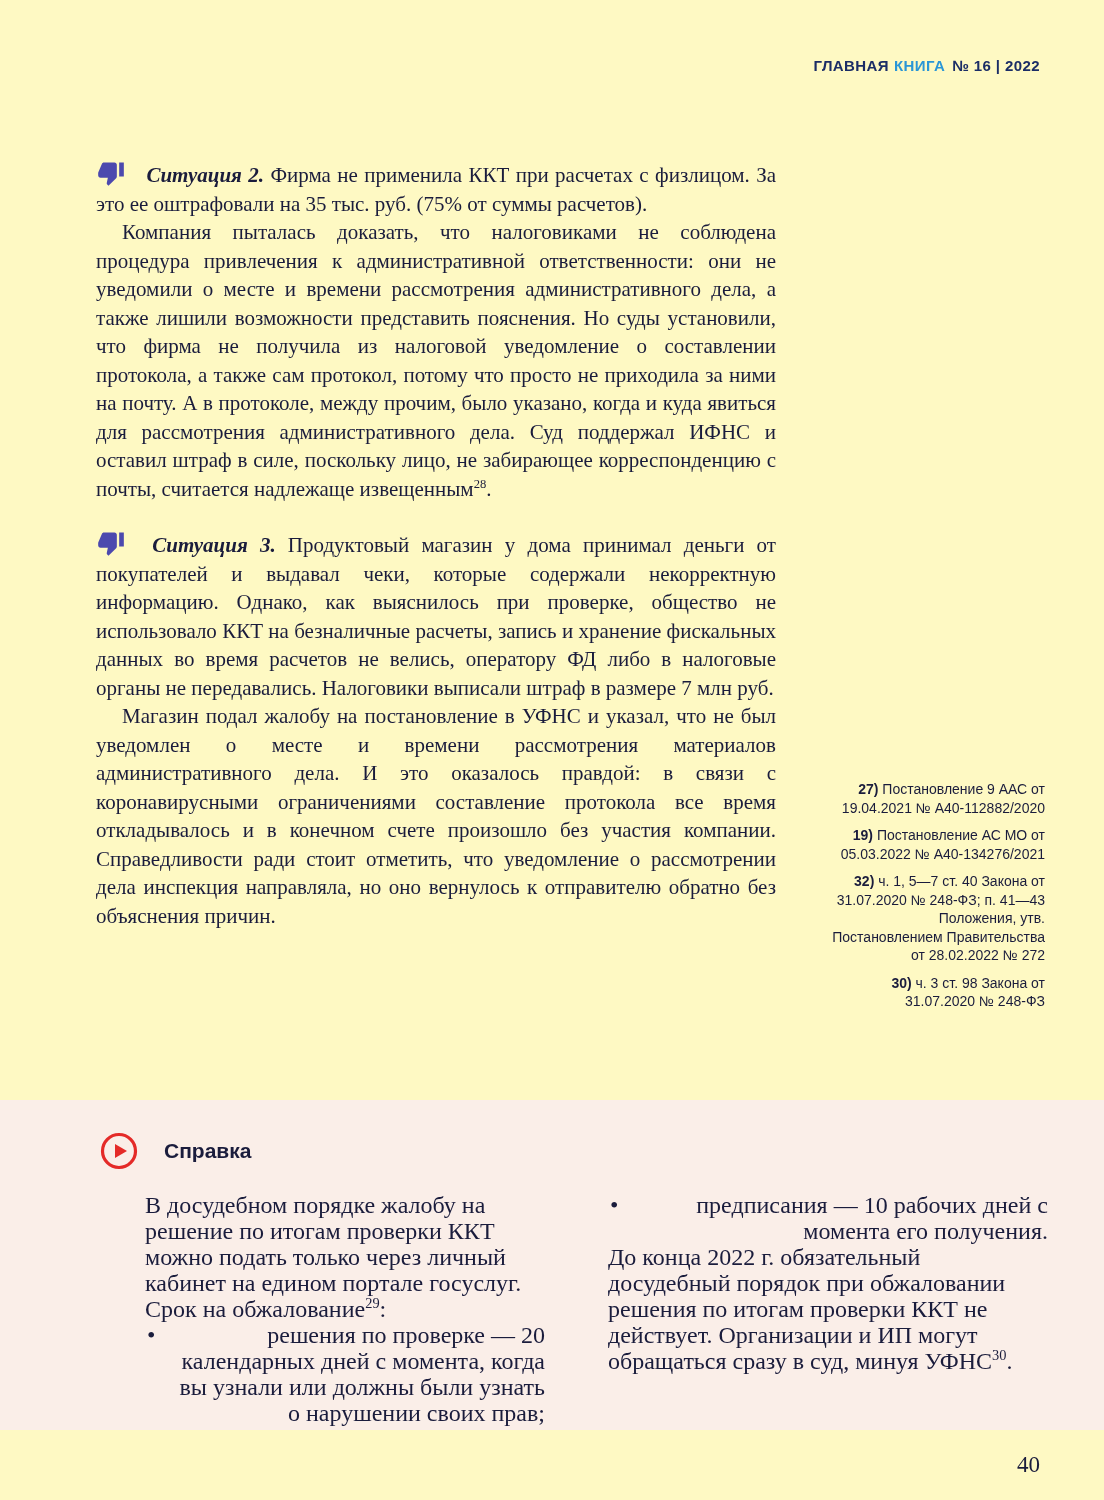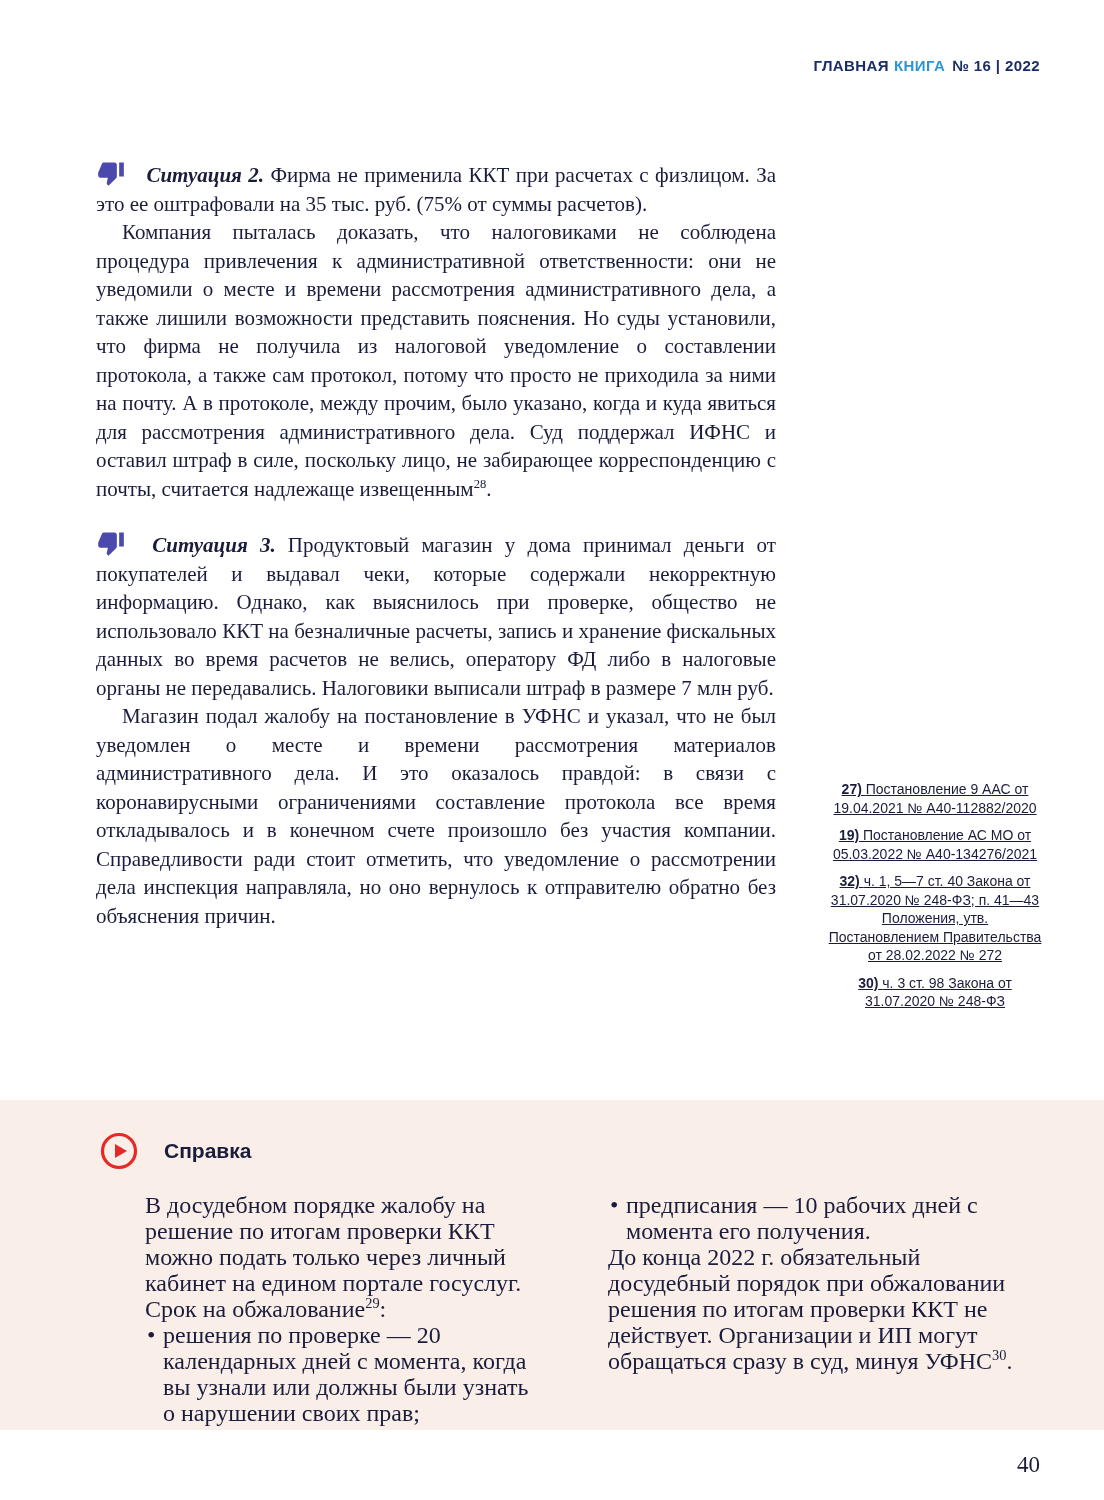--- a/index.html
+++ b/index.html
@@ -6,21 +6,21 @@
     --text:#1a1c3c;
     --brand_dark:#1b2d66;
     --brand_blue:#2a96d6;
     --accent_purple:#4c49ae;
     --accent_red:#e42a28;
     --spravka_bg:#faeee8;
   }
   html,body{margin:0;padding:0;background:#e8e8e8;}
   .page{
     position:relative;width:1104px;height:1500px;margin:0 auto;
-    background:#ffffff;color:var(--text);
+    background:#fef9c3;color:var(--text);
     font-family:"Liberation Serif", serif;
     overflow:hidden;
   }
   
   .masthead{
     position:absolute;top:57px;right:64px;
     font-family:"Liberation Sans", sans-serif;
     font-weight:bold;font-size:15px;letter-spacing:0.4px;
     white-space:nowrap;
   }
@@ -38,21 +38,21 @@
   .article p.sit{margin-top:26px;text-indent:0;}
   .sit-label{font-weight:bold;font-style:italic;}
   .thumb-icon{display:inline-block;width:32px;height:28px;margin-right:12px;vertical-align:-5px;}
   .thumb-icon svg{width:30px;height:28px;fill:var(--accent_purple);}
   sup{font-size:0.60em;line-height:0;vertical-align:super;}
 
   
   .footnotes{
     position:absolute;left:825px;top:780px;width:220px;
     font-family:"Liberation Sans", sans-serif;
-    font-size:14px;line-height:18.5px;text-align:center;text-decoration:underline;
+    font-size:14px;line-height:18.5px;text-align:right;
   }
   .footnote{margin-bottom:9px;}
   .footnote b{font-weight:bold;}
 
   
   .spravka{
     position:absolute;left:0;top:1100px;width:1104px;height:330px;
     background:var(--spravka_bg);
   }
   .spravka-head{position:absolute;left:100px;top:32px;display:flex;align-items:center;}
@@ -64,21 +64,21 @@
     margin:0 0 0 26px;font-family:"Liberation Sans", sans-serif;
     font-weight:bold;font-size:21px;color:var(--text);
   }
   .spravka-cols{
     position:absolute;left:145px;top:92px;display:flex;
     font-size:24px;line-height:26px;
   }
   .col-left{width:400px;}
   .col-right{width:440px;margin-left:63px;}
   .spravka p{margin:0;}
-  .bullet{position:relative;padding-left:18px;}
+  .bullet{position:relative;padding-left:18px;text-align:right;}
   .bullet::before{content:"\2022";position:absolute;left:2px;}
 
   .pagenum{
     position:absolute;right:64px;top:1452px;
     font-size:23px;color:var(--text);
   }
 </style>
 </head>
 <body>
 

